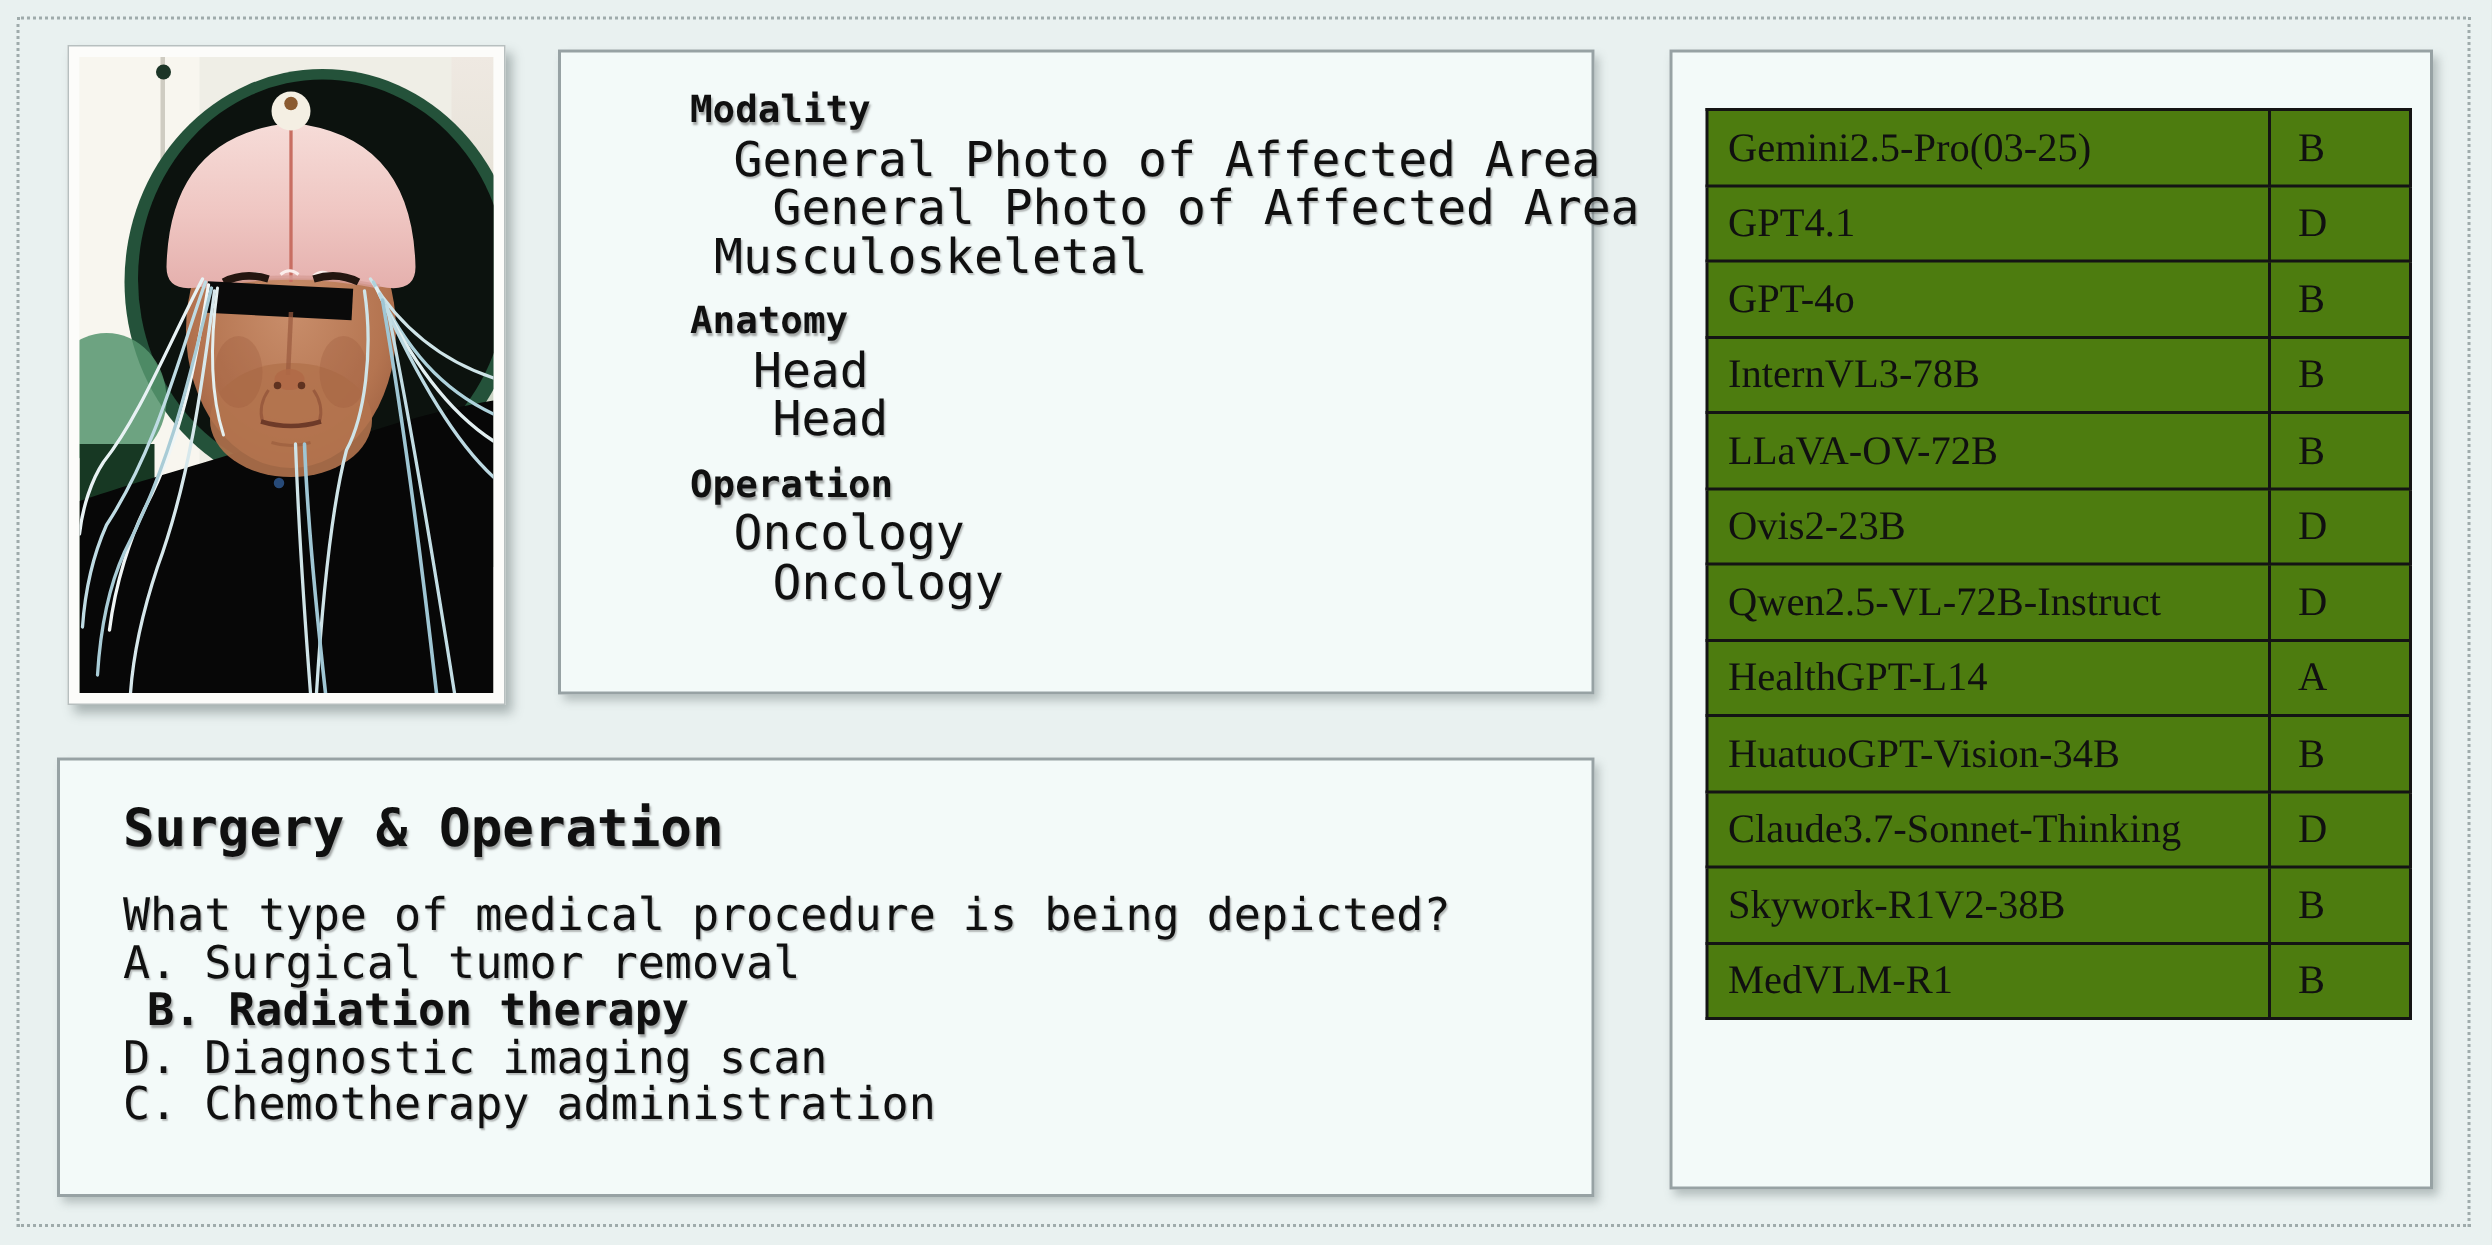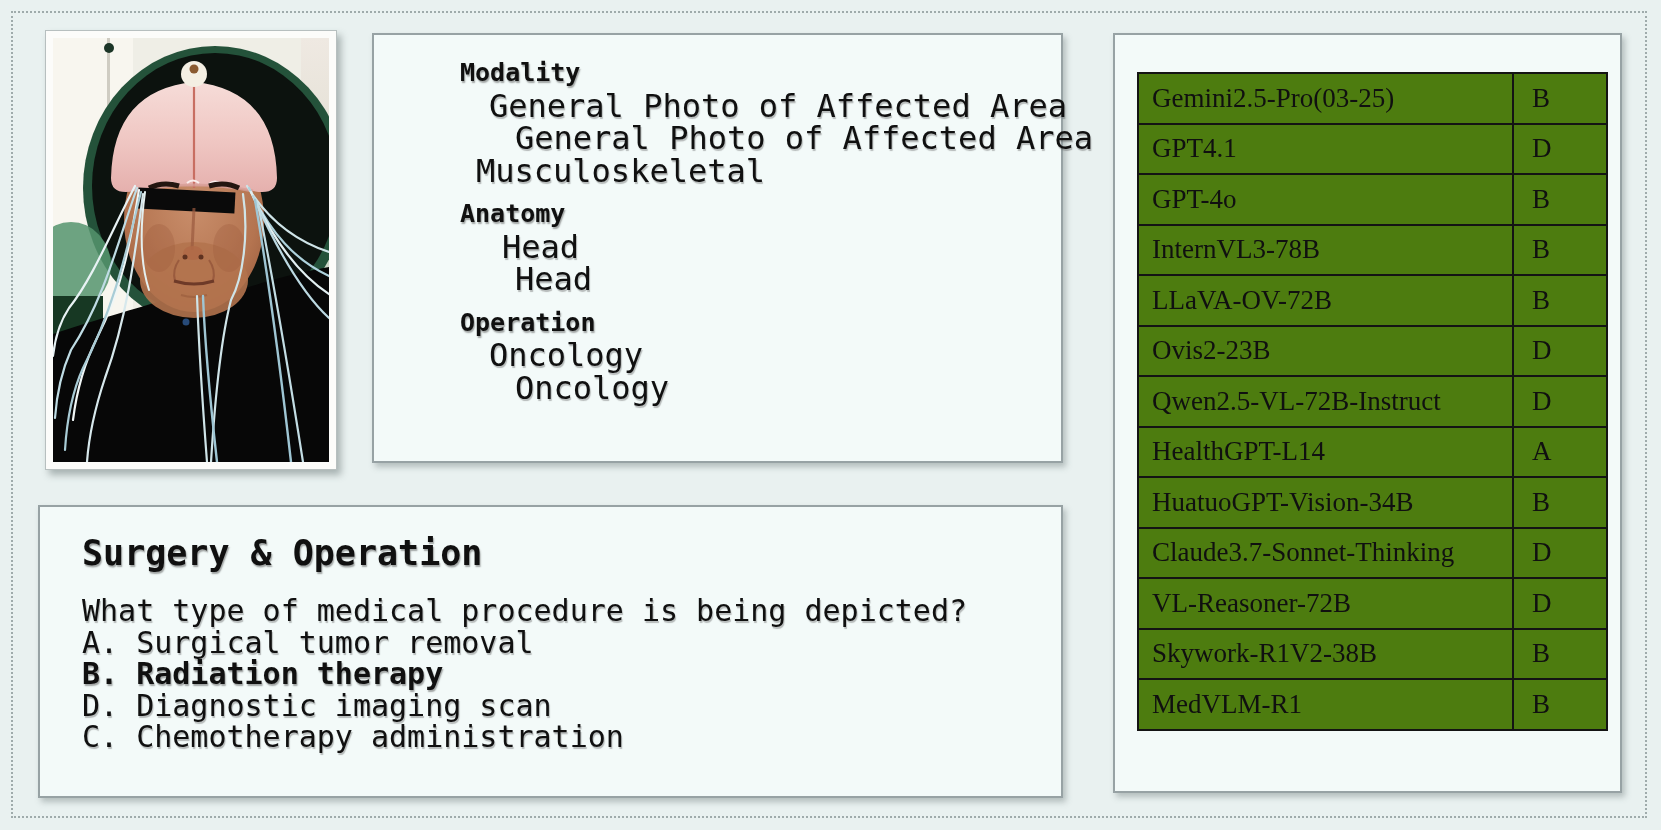--- a/index.html
+++ b/index.html
@@ -44,21 +44,21 @@
   .ind-2{padding-left:29px;}
   .ind-3{padding-left:42px;}
   .ind-4{padding-left:55px;}
   
   .question-box{left:38px;top:505px;width:1025px;height:293px;padding:26px 20px 0 42px;}
   .q-category{font-weight:bold;font-size:35px;
     text-shadow:1px 2px 1.5px rgba(60,60,60,.45);}
   .q-lines{margin-top:22px;}
   .q-line{font-size:30px;line-height:31.5px;white-space:pre;
     text-shadow:1px 1.5px 1px rgba(70,70,70,.35);}
-  .q-line.bold{font-weight:bold;text-shadow:1px 2px 1.5px rgba(60,60,60,.45);}
+  .q-line.bold{font-weight:bold;text-shadow:1px 2px 1.5px rgba(60,60,60,.45);margin-left:16px;}
   
   .table-box{left:1113px;top:33px;width:509px;height:760px;}
   .model-table{
     position:absolute;left:22px;top:37px;
     border-collapse:collapse;
     font-family:"Liberation Serif", serif;
     font-size:27px;
   }
   .model-table td{
     border:2px solid #141414;
@@ -220,24 +220,20 @@
         </tr>
         <tr>
           <td class="model-cell">HuatuoGPT-Vision-34B</td>
           <td class="answer-cell">B</td>
         </tr>
         <tr>
           <td class="model-cell">Claude3.7-Sonnet-Thinking</td>
           <td class="answer-cell">D</td>
         </tr>
         <tr>
-          <td class="model-cell">VL-Reasoner-72B</td>
-          <td class="answer-cell">D</td>
-        </tr>
-        <tr>
           <td class="model-cell">Skywork-R1V2-38B</td>
           <td class="answer-cell">B</td>
         </tr>
         <tr>
           <td class="model-cell">MedVLM-R1</td>
           <td class="answer-cell">B</td>
         </tr>
       </tbody>
     </table>
   </div>

